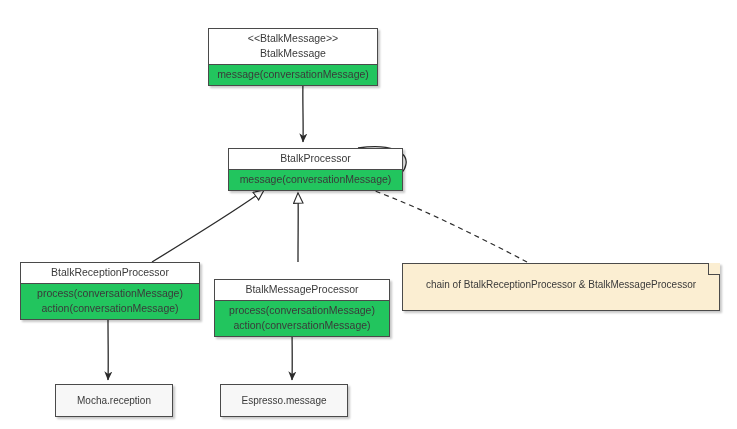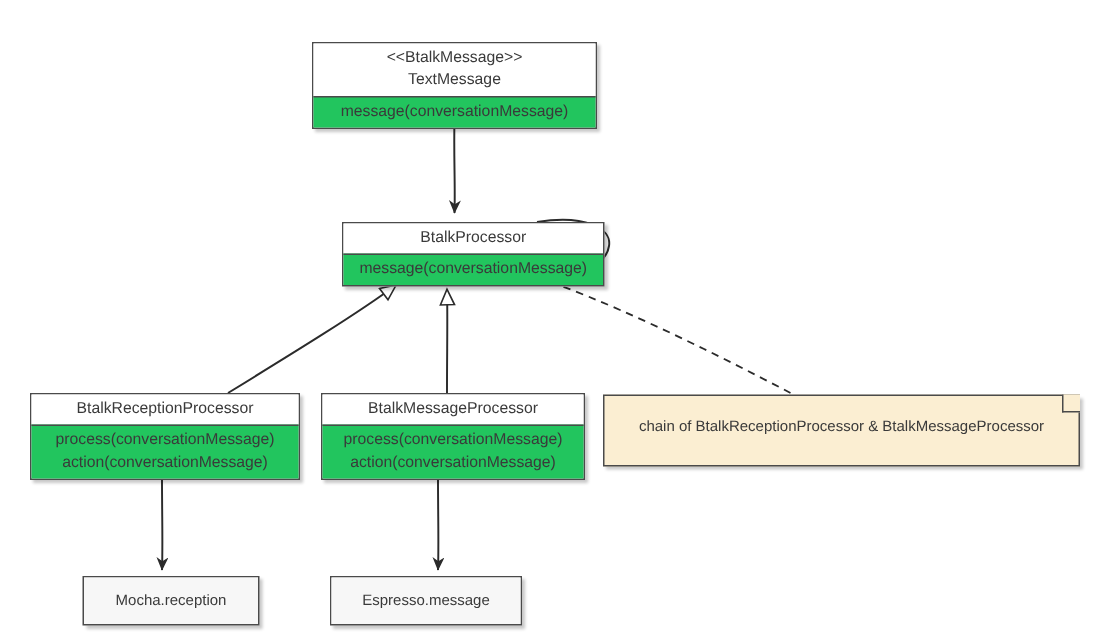--- a/index.html
+++ b/index.html
@@ -98,24 +98,24 @@
 
   <path d="M298,262 C298,232 298.5,210 298,193" fill="none" stroke="#2b2b2b" stroke-width="1.3" marker-end="url(#hollowTriangle)"></path>
 
   <path d="M527,262 C470,232 400,198 352,183" fill="none" stroke="#2b2b2b" stroke-width="1.2" stroke-dasharray="5,4"></path>
 
   <path d="M108,317 C108,345 108.6,364 108,380" fill="none" stroke="#2b2b2b" stroke-width="1.3" marker-end="url(#filledArrow)"></path>
 
   <path d="M292,317 C292,345 292.6,364 292,380" fill="none" stroke="#2b2b2b" stroke-width="1.3" marker-end="url(#filledArrow)"></path>
 </svg>
 
-<div class="uml-box" style="left:208px; top:28px; width:190px;">
+<div class="uml-box" style="left:208px; top:28px; width:170px;">
   <div class="compartment comp-head">
     <div>&lt;&lt;BtalkMessage&gt;&gt;</div>
-    <div>TextMessage</div>
+    <div>BtalkMessage</div>
   </div>
   <div class="compartment comp-body">
     <div>message(conversationMessage)</div>
   </div>
 </div>
 
 <div class="uml-box" style="left:208px; top:148px; width:175px;margin-left:20px;">
   <div class="compartment comp-head">
     <div>BtalkProcessor</div>
   </div>
@@ -127,21 +127,21 @@
 <div class="uml-box" style="left:20px; top:262px; width:180px;">
   <div class="compartment comp-head">
     <div>BtalkReceptionProcessor</div>
   </div>
   <div class="compartment comp-body">
     <div>process(conversationMessage)</div>
     <div>action(conversationMessage)</div>
   </div>
 </div>
 
-<div class="uml-box" style="left:214px; top:262px; width:176px;">
+<div class="uml-box" style="left:214px; top:279px; width:176px;">
   <div class="compartment comp-head">
     <div>BtalkMessageProcessor</div>
   </div>
   <div class="compartment comp-body">
     <div>process(conversationMessage)</div>
     <div>action(conversationMessage)</div>
   </div>
 </div>
 
 <div class="note-box" style="left:402px; top:263px; width:318px; height:48px;">

